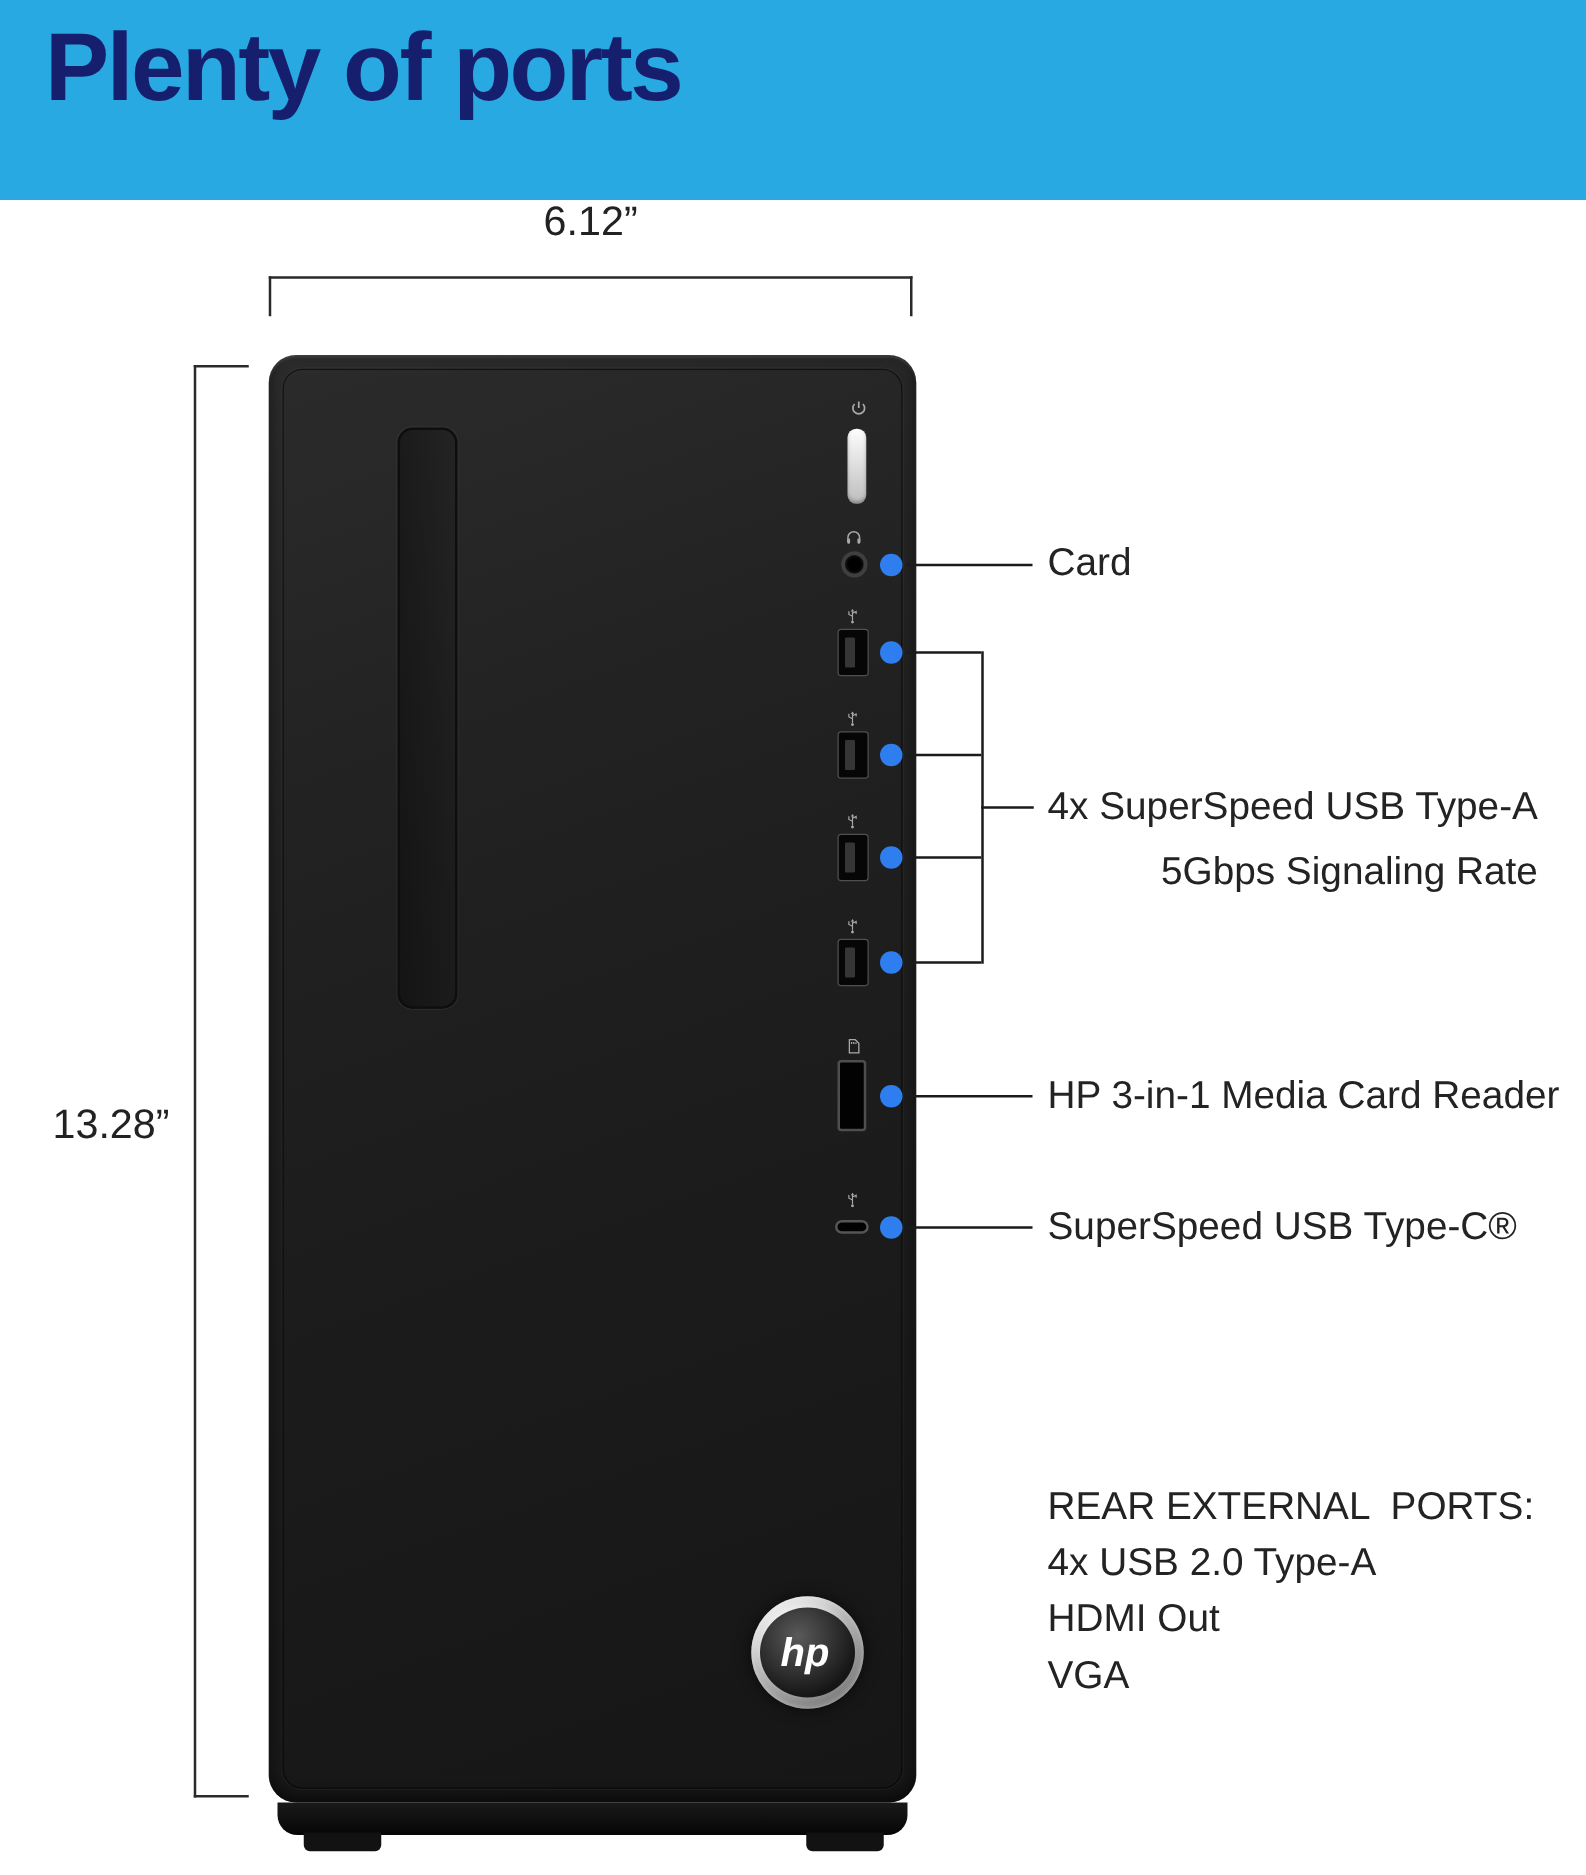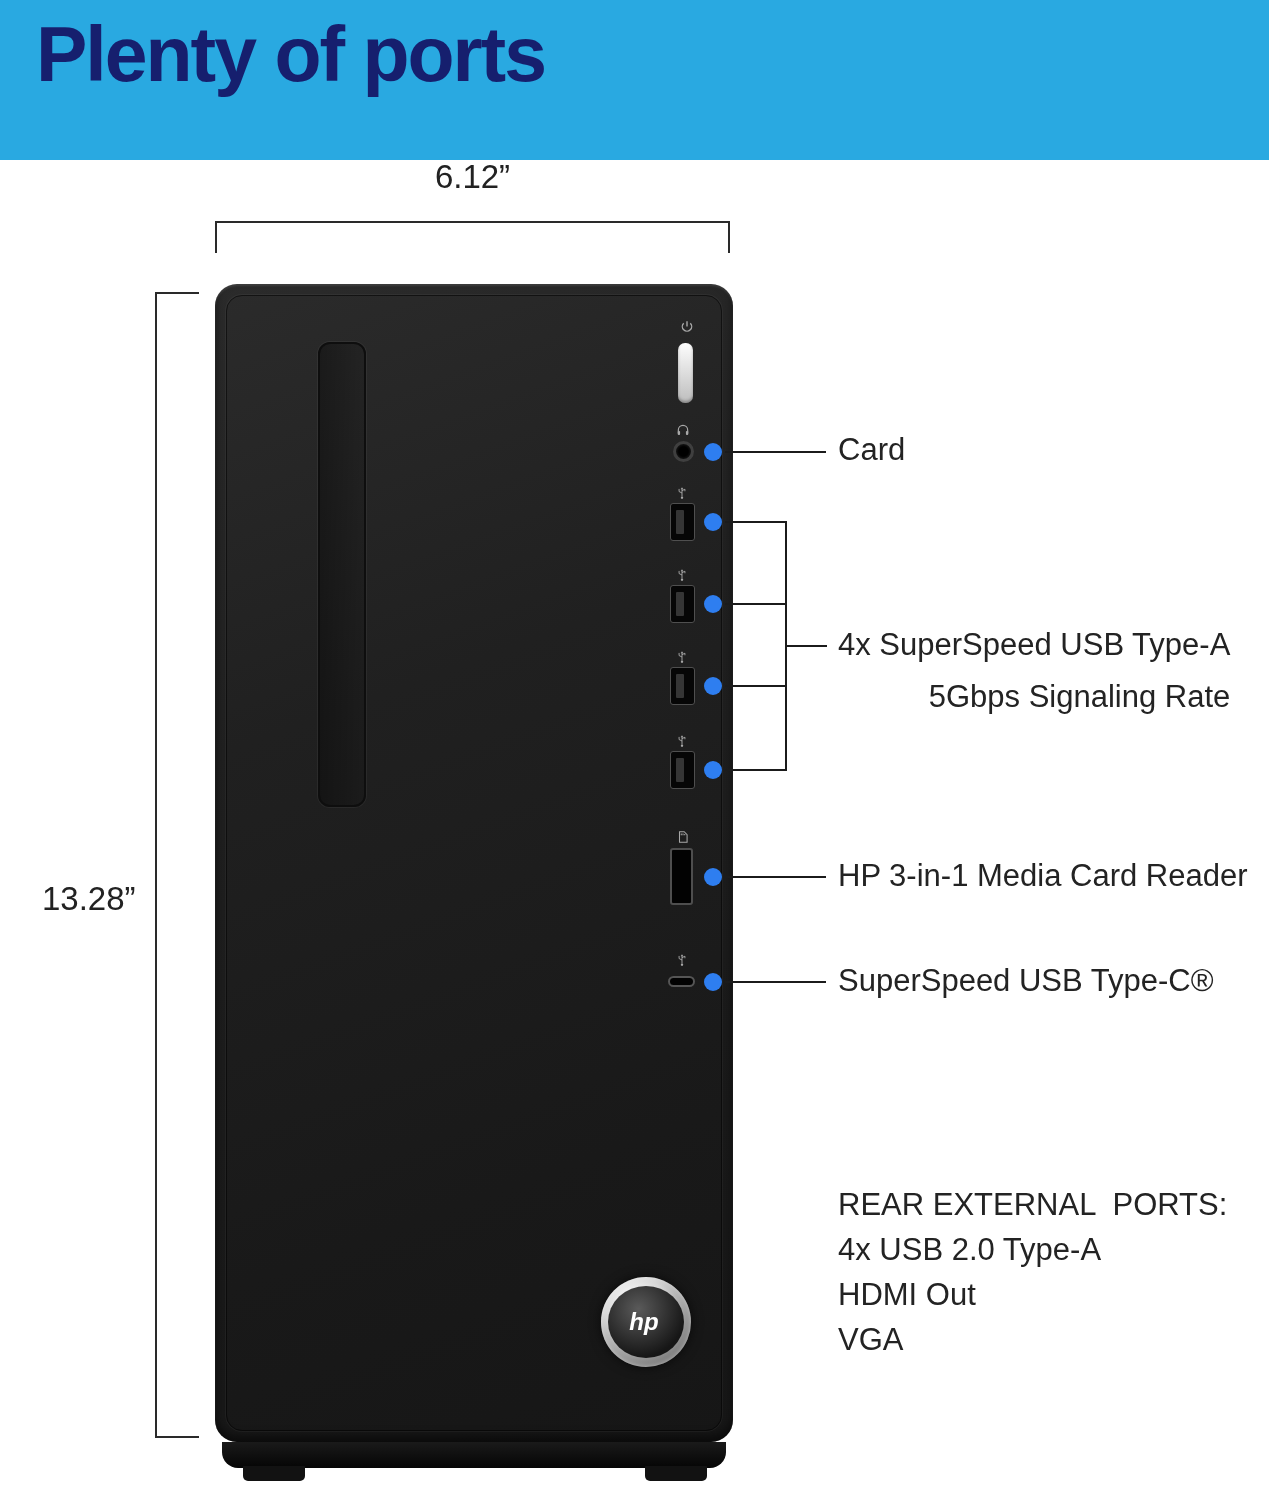--- a/index.html
+++ b/index.html
@@ -30,21 +30,21 @@
   .tower-foot{position:absolute;top:1466px;width:62px;height:15px;background:#121212;border-radius:0 0 5px 5px;}
   .foot-left{left:243px;} .foot-right{left:645px;}
 
   
   .hp-logo{position:absolute;left:601px;top:1277px;width:90px;height:90px;border-radius:50%;
     background:radial-gradient(circle at 35% 28%,#ffffff,#d6d6d6 35%,#8a8a8a 70%,#4a4a4a 100%);
     display:flex;align-items:center;justify-content:center;
     box-shadow:0 0 12px rgba(0,0,0,0.65), inset 0 0 5px rgba(255,255,255,0.5);}
   .hp-logo-inner{width:72px;height:72px;border-radius:50%;
     background:radial-gradient(circle at 40% 32%,#5a5a5a,#161616 72%);
-    color:#fff;font-style:italic;font-weight:700;font-size:24px;
+    color:#fff;font-style:italic;font-weight:700;font-size:32px;
     display:flex;align-items:center;justify-content:center;padding-right:4px;}
 
   
   .io-icon{position:absolute;width:14px;height:14px;}
   .power-pill{position:absolute;left:678px;top:343px;width:15px;height:60px;border-radius:7px;
     background:linear-gradient(180deg,#fdfdfd,#bdbdbd);box-shadow:inset 0 -2px 3px rgba(0,0,0,.3);}
   .jack{position:absolute;left:673px;top:441px;width:21px;height:21px;border-radius:50%;
     background:radial-gradient(circle,#000 45%,#141414 70%);border:3px solid #3f3f3f;box-sizing:border-box;}
   .usb-a{position:absolute;left:670px;width:25px;height:38px;background:#060606;border:1px solid #4f4f4f;
     border-radius:3px;box-sizing:border-box;}

